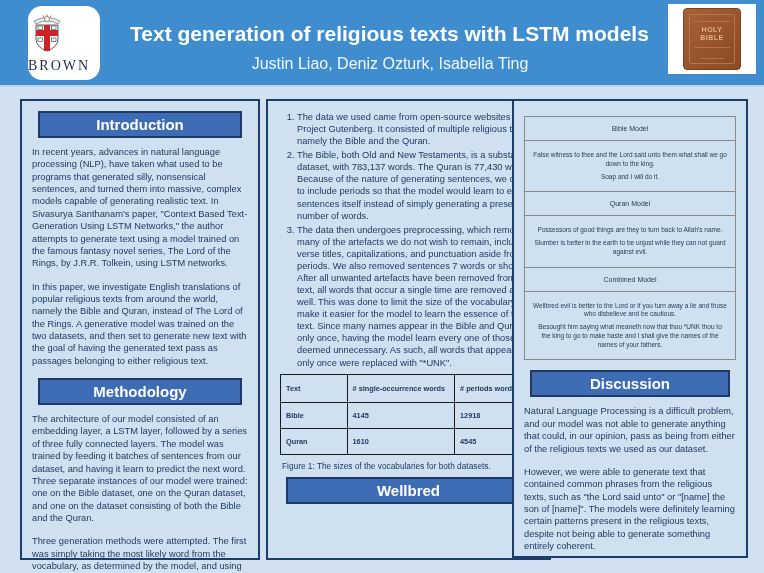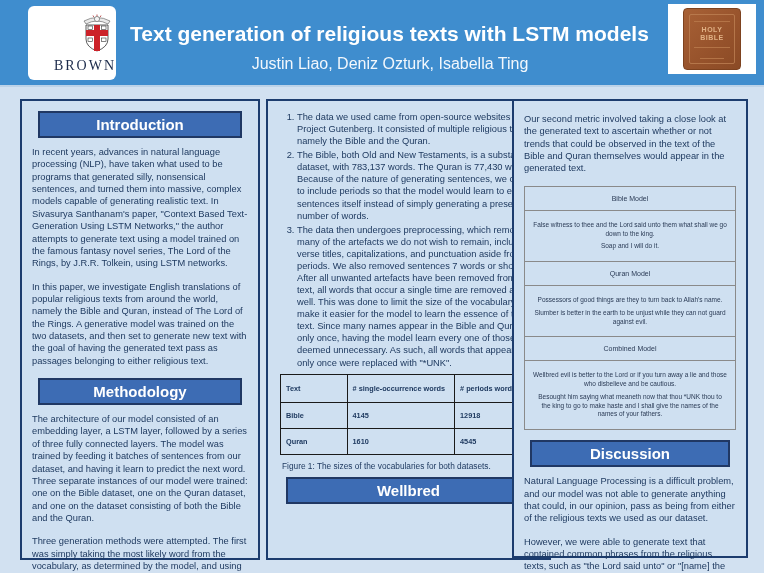--- a/index.html
+++ b/index.html
@@ -10,23 +10,23 @@
     position:relative;
     overflow:hidden;
     color:#1f3a60;
   }
   
   .header {
     position:absolute; top:0; left:0; width:764px; height:87px;
     background:#3f8dce; border-bottom:2px solid #bcd2e8;
   }
   .logo-box {
-    position:absolute; left:28px; top:6px; width:88px; height:74px;
-    background:#fff; border-radius:6px;
-    display:flex; flex-direction:column; align-items:flex-end; justify-content:center;
+    position:absolute; left:28px; top:6px; width:72px; height:74px;
+    background:#fff; border-radius:14px;
+    display:flex; flex-direction:column; align-items:flex-start; justify-content:center;
   }
   .logo-word {
     font-family:"Liberation Serif", serif; font-size:14px; letter-spacing:2px;
     color:#1b2a4a; margin-top:1px;
   }
   .poster-title {
     position:absolute; top:22px; left:130px; width:520px;
     color:#ffffff; font-size:21px; font-weight:bold;
   }
   .poster-authors {
@@ -170,21 +170,20 @@
       </tr>
     </tbody>
   </table>
   <div class="caption">Figure 1: The sizes of the vocabularies for both datasets.</div>
 
   <div class="section-bar" style="margin-top:6px;">Wellbred</div>
 
 </div>
 
 <div class="col col-right">
-  <p class="body-text" style="margin-top:4px;">Our second metric involved taking a close look at the generated text to ascertain whether or not trends that could be observed in the text of the Bible and Quran themselves would appear in the generated text.</p>
 
   <div class="models">
     <div class="m-row m-title">Bible Model</div>
     <div class="m-row m-body">
       <div>False witness to thee and the Lord said unto them what shall we go down to the king.</div>
       <div>Soap and I will do it.</div>
     </div>
     <div class="m-row m-title">Quran Model</div>
     <div class="m-row m-body">
       <div>Possessors of good things are they to turn back to Allah's name.</div>

